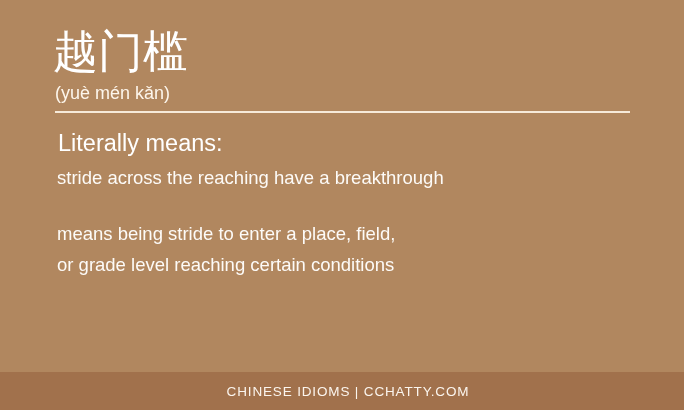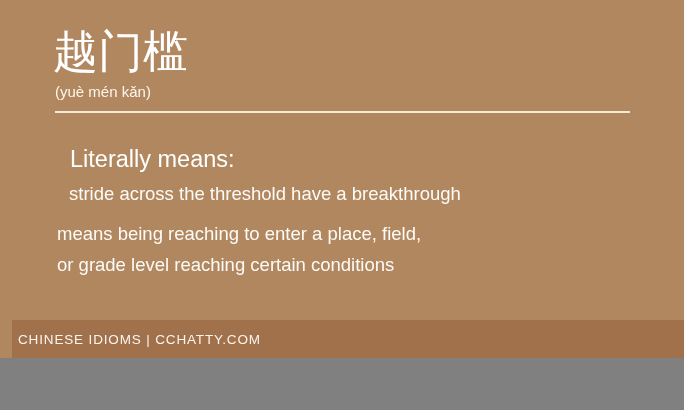--- a/index.html
+++ b/index.html
@@ -6,21 +6,21 @@
     margin: 0;
     padding: 0;
   }
   body {
     background: #808080;
     font-family: "Liberation Sans", sans-serif;
   }
   .card {
     position: relative;
     width: 684px;
-    height: 358px;
+    height: 410px;
     overflow: hidden;
     background: #b1875f;
   }
   .content {
     position: absolute;
     left: 0;
     top: 0;
     right: 0;
     bottom: 38px;
   }
@@ -36,41 +36,41 @@
     line-height: 1.06;
     color: #ffffff;
     letter-spacing: 0px;
     white-space: nowrap;
   }
   .idiom-pinyin {
     position: absolute;
     left: 55px;
     top: 83px;
     font-family: "Liberation Sans", sans-serif;
-    font-size: 15px;
+    font-size: 18px;
     font-weight: 400;
     color: #fdf6ec;
     white-space: nowrap;
   }
   .divider {
     position: absolute;
     left: 55px;
     top: 111px;
     width: 575px;
     height: 2px;
     background: #f6ead9;
   }
 
   
   .section {
     position: absolute;
     left: 0;
     right: 0;
   }
-  .section-literal { top: 144px; margin-left: 12px; }
+  .section-literal { top: 128px; }
   .section-actual  { top: 218px; }
 
   .section-heading {
     margin: 0 0 4px 58px;
     font-family: "Liberation Sans", sans-serif;
     font-size: 23.5px;
     font-weight: 400;
     line-height: 1.28;
     color: #ffffff;
     white-space: nowrap;
@@ -93,21 +93,21 @@
   
   .footer-bar {
     position: absolute;
     left: 0;
     right: 0;
     bottom: 0;
     height: 38px;
     background: #a1714c;
     display: flex;
     align-items: center;
-    margin-left: 12px;
+    justify-content: center;
   }
   .footer-text {
     font-family: "Liberation Sans", sans-serif;
     font-size: 13.5px;
     font-weight: 400;
     letter-spacing: 0.85px;
     color: #fbf5ee;
     white-space: nowrap;
     transform: translateX(6px);
   }
@@ -121,27 +121,27 @@
 
     <div class="idiom-title">越门槛</div>
 
     <div class="idiom-pinyin">(yuè mén kǎn)</div>
 
     <div class="divider"></div>
 
     <div class="section section-literal">
       <div class="section-heading">Literally means:</div>
       <ul class="section-lines">
-        <li class="section-line">stride across the threshold have a breakthrough</li>
+        <li class="section-line">stride across the reaching have a breakthrough</li>
       </ul>
     </div>
 
     <div class="section section-actual">
       <ul class="section-lines">
-        <li class="section-line">means being reaching to enter a place, field,</li>
+        <li class="section-line">means being stride to enter a place, field,</li>
         <li class="section-line">or grade level reaching certain conditions</li>
       </ul>
     </div>
 
   </div>
 
   <div class="footer-bar">
     <span class="footer-text">CHINESE IDIOMS | CCHATTY.COM</span>
   </div>
 

